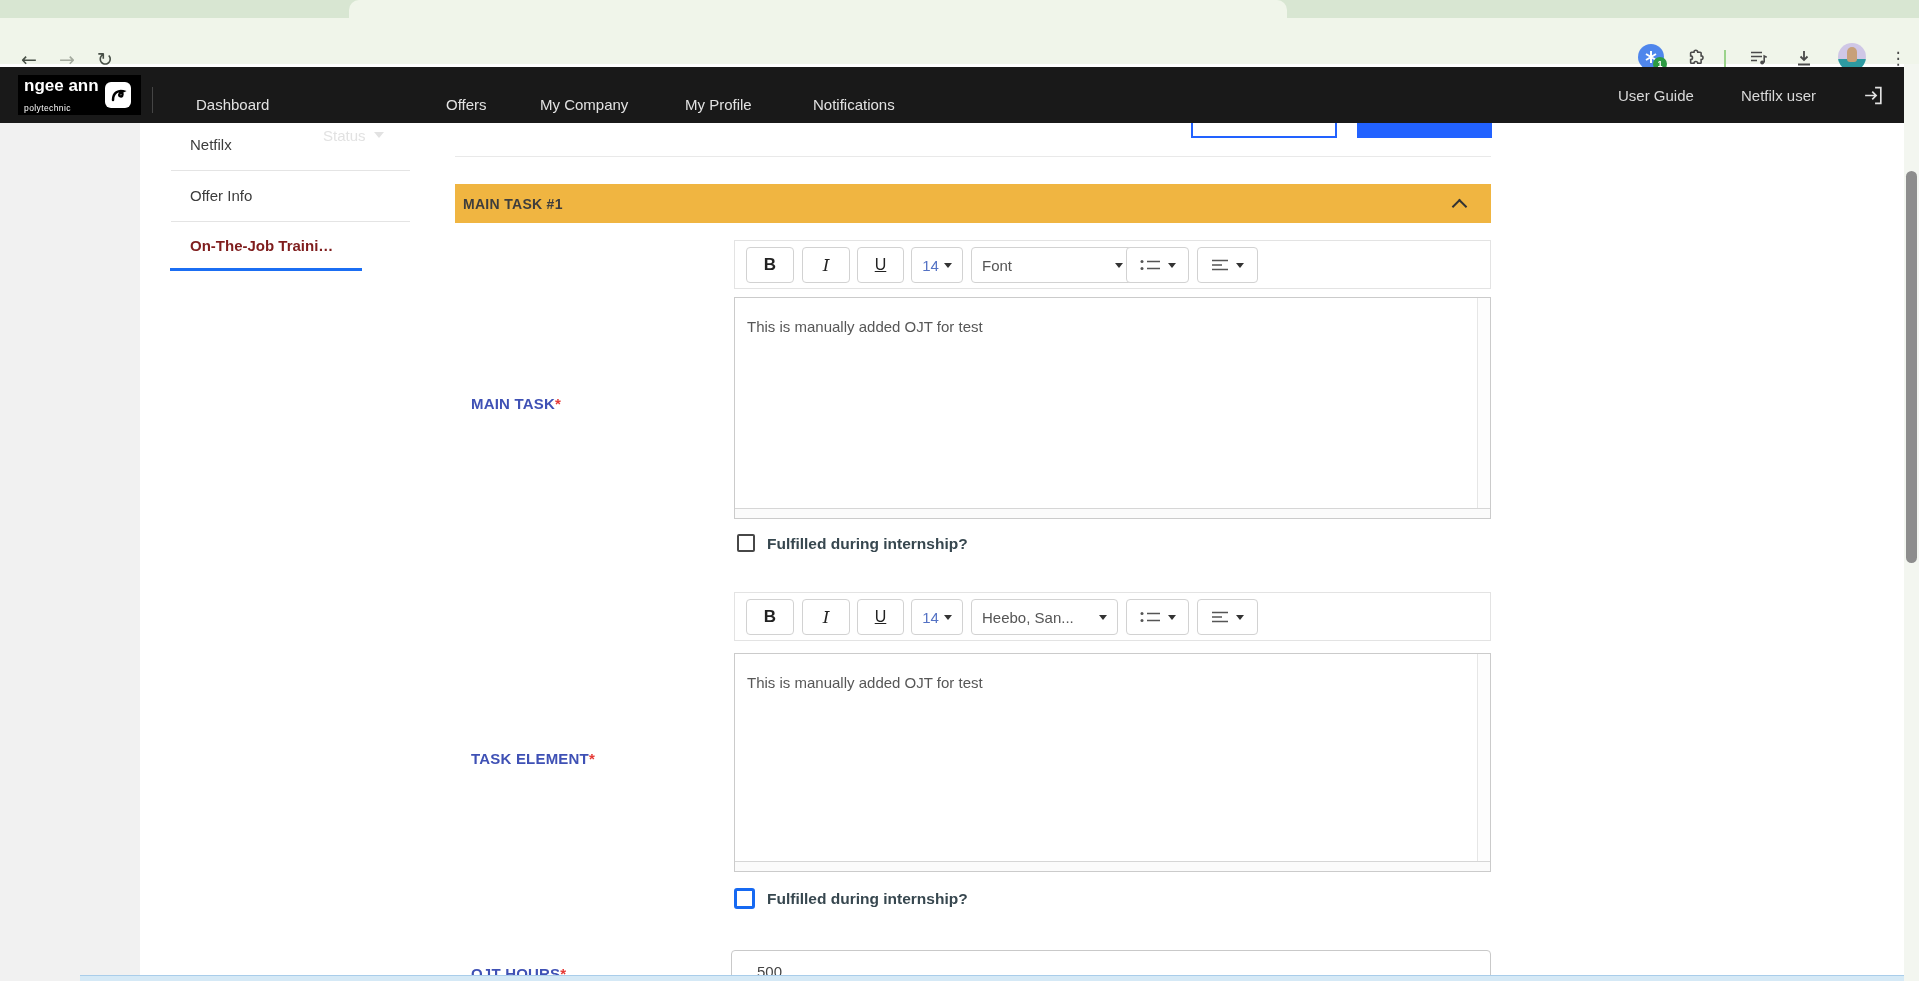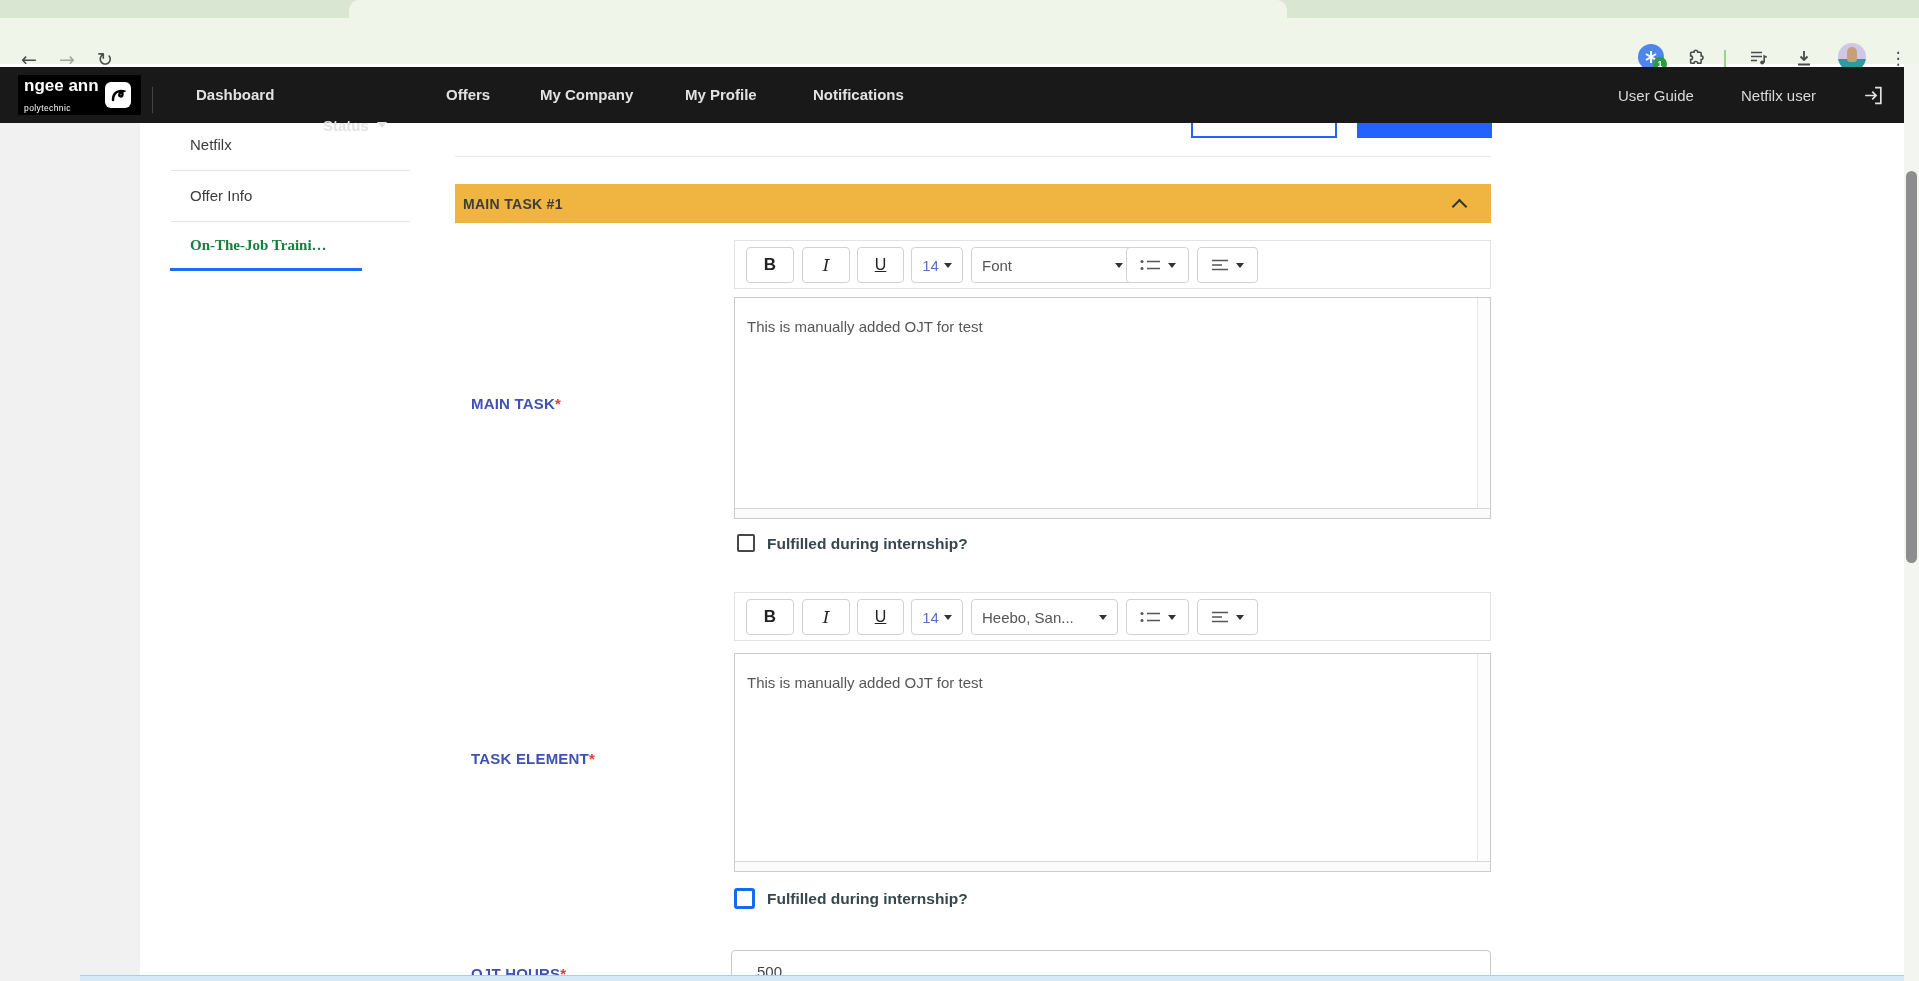--- a/index.html
+++ b/index.html
@@ -19,21 +19,21 @@
   .sep{left:1724px;top:32px;width:2px;height:20px;background:#9bd38b;}
   .badge{position:absolute;left:15px;top:13px;width:14px;height:14px;border-radius:7px;background:#2d9b43;
          color:#fff;font-size:9px;display:flex;align-items:center;justify-content:center;font-weight:bold;}
   .avatar{left:1838px;top:25px;width:28px;height:28px;border-radius:50%;
           background:linear-gradient(180deg,#cfc7e6 0%,#cfc7e6 56%,#2d9aa1 56%,#2d9aa1 100%);overflow:hidden;}
   .avhead{position:absolute;left:9px;top:4px;width:10px;height:15px;background:#c7a079;border-radius:5px 5px 3px 3px;}
   
   .navbar{left:0;top:67px;width:1919px;height:56px;background:#191919;}
   .logo{left:18px;top:75px;width:123px;height:40px;background:#000;display:flex;align-items:center;padding-left:6px;box-sizing:border-box;}
   .logotxt{color:#fff;line-height:1;}
-  .navitem{top:86px;height:18px;color:#e2e2e2;font-size:15px;font-weight:bold;white-space:nowrap;cursor:pointer;}
+  .navitem{top:96px;height:18px;color:#e2e2e2;font-size:15px;font-weight:normal;white-space:nowrap;cursor:pointer;}
   .navright{top:87px;height:18px;color:#d9d9d9;font-size:15px;white-space:nowrap;}
   .caret-w{width:0;height:0;border-left:5px solid transparent;border-right:5px solid transparent;border-top:6px solid #e2e2e2;margin-left:8px;display:inline-block;}
   
   .gutter{left:0;top:123px;width:140px;height:858px;background:#f1f1f1;}
   .sideitem{left:190px;height:18px;font-size:15px;color:#3c3c3c;white-space:nowrap;cursor:pointer;}
   .sidediv{left:171px;width:239px;height:1px;background:#e4e4e4;}
   .underline{left:170px;top:268px;width:192px;height:3px;}
   
   .btncut-outline{left:1191px;top:123px;width:146px;height:15px;background:#fff;border:2px solid #2262ff;border-top:none;box-sizing:border-box;}
   .btncut-solid{left:1357px;top:123px;width:135px;height:15px;}
@@ -147,21 +147,21 @@
       <path d="M3 11h10M9.8 7.3L13.5 11l-3.7 3.7"></path>
     </svg>
   </span>
 
   <div class="a gutter"></div>
 
   <span class="a sideitem" style="top:136px;">Netfilx</span>
   <div class="a sidediv" style="top:170px;"></div>
   <span class="a sideitem" style="top:187px;">Offer Info</span>
   <div class="a sidediv" style="top:221px;"></div>
-  <span class="a sideitem" style="top:237px;font-weight:bold;color:#15803d;font-family:Liberation Serif, serif;">On-The-Job Traini…</span>
+  <span class="a sideitem" style="top:237px;font-weight:bold;color:#7f1d1d;">On-The-Job Traini…</span>
   <div class="a underline" style="background:#1b6ef3;"></div>
 
   <div class="a btncut-outline"></div>
   <div class="a btncut-solid" style="background:#2262ff;"></div>
   <div class="a topline"></div>
 
   <div class="a yellowbar" style="background:#f0b541;">
     <span class="ytitle">MAIN TASK #1</span>
     <span class="chev-up"></span>
   </div>

